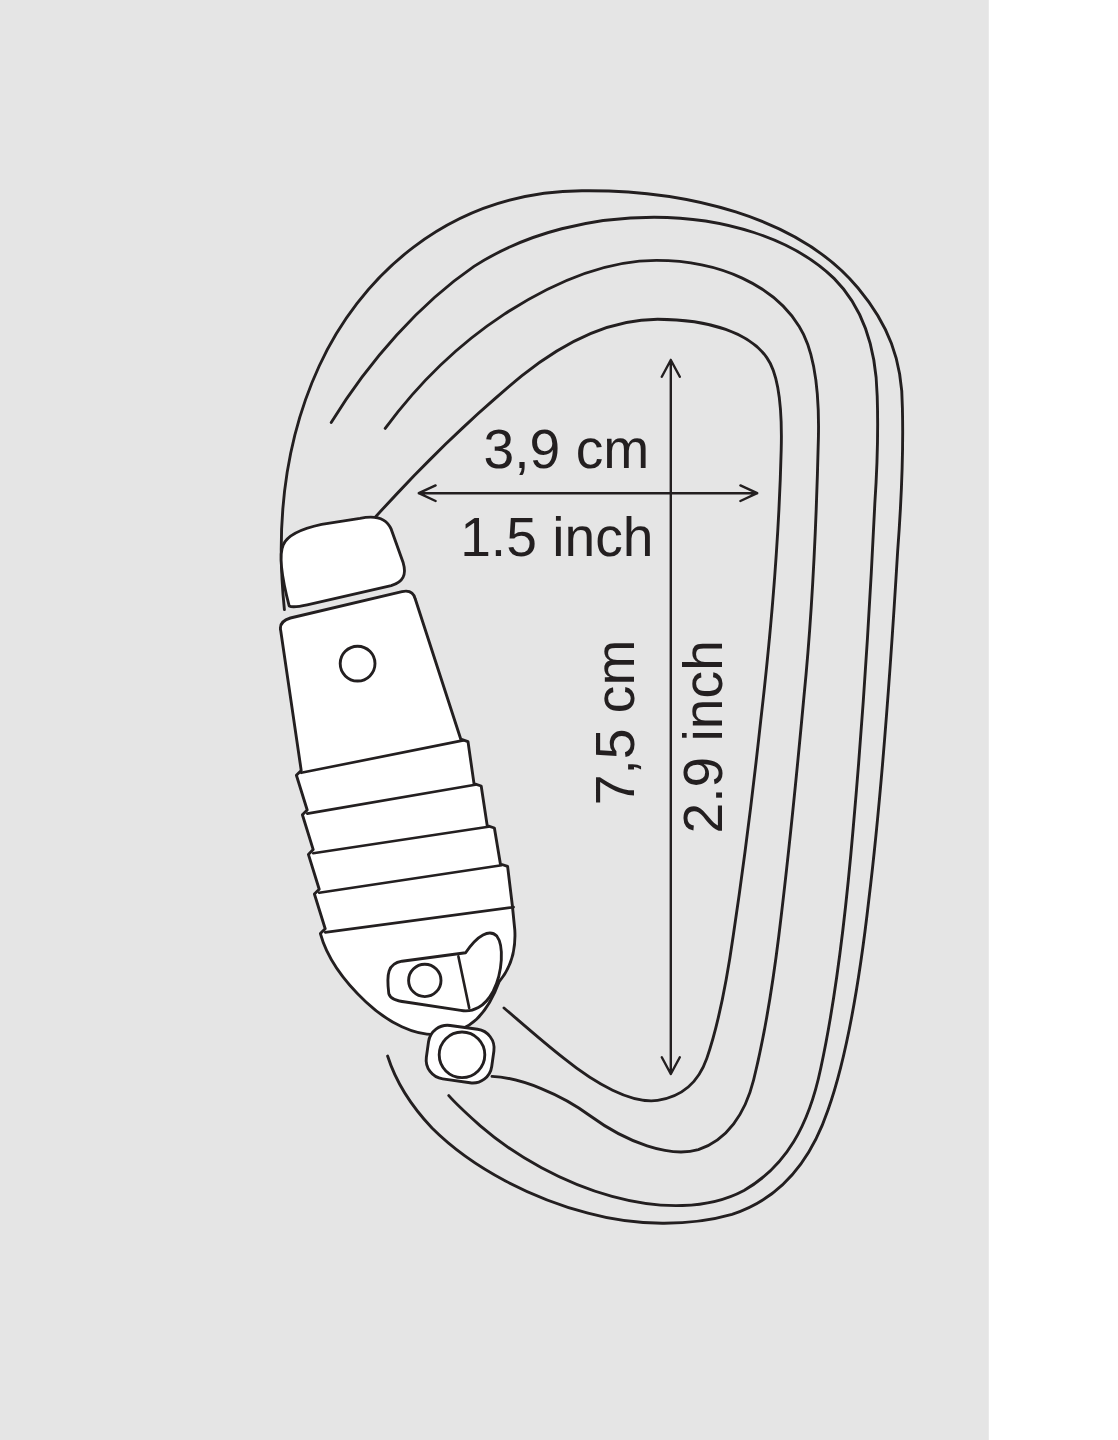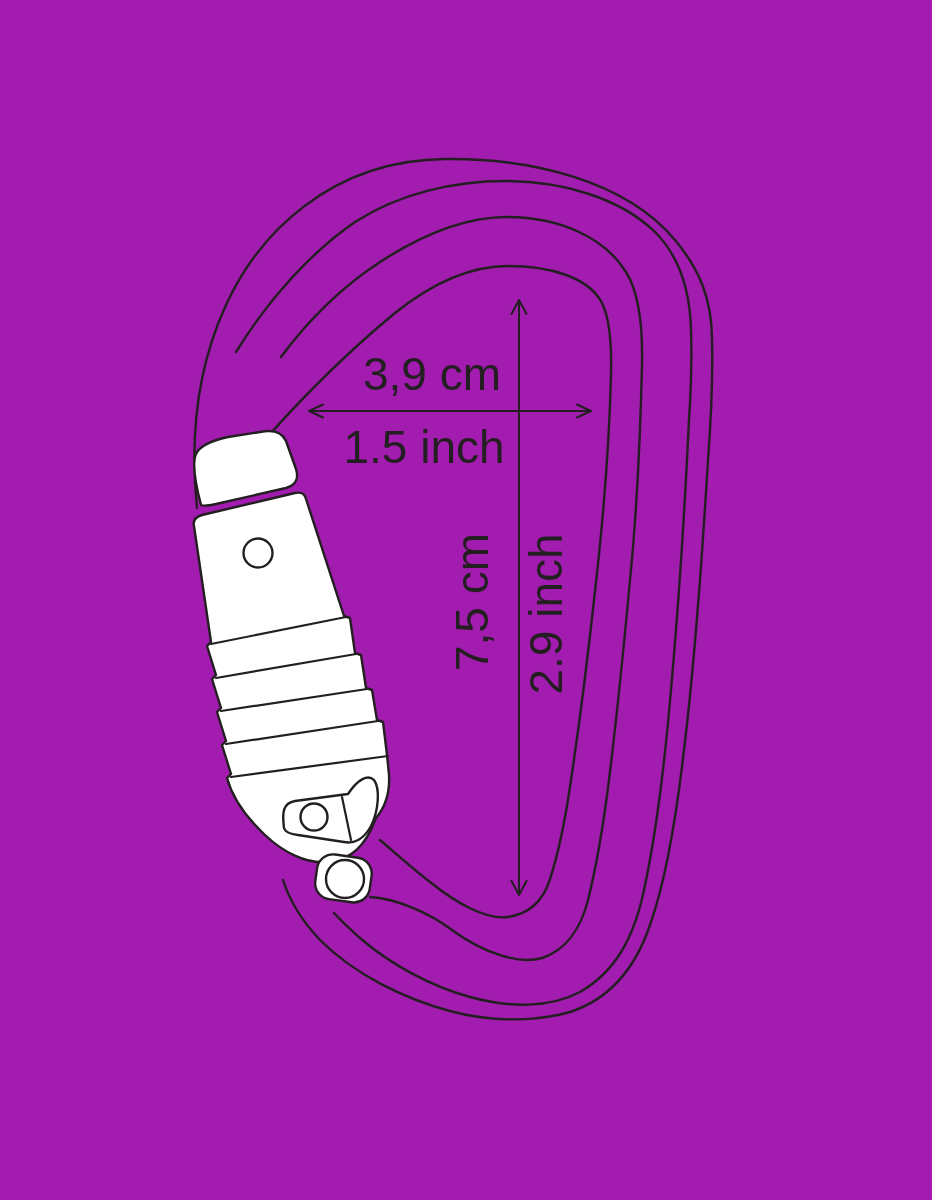--- a/index.html
+++ b/index.html
@@ -1,21 +1,22 @@
 <!DOCTYPE html>
 <html><head>
 <meta charset="utf-8">
 <style>
   html,body{margin:0;padding:0;background:#ffffff;}
   .stage{
     position:relative;
-    width:932px;height:1200px;
-    background:#a21caf;
+    width:784px;height:1200px;
+    background:#e5e5e5;
     overflow:hidden;
     font-family:"Liberation Sans","DejaVu Sans",sans-serif;
+    padding-left:40px;
   }
   svg{display:block;}
   .frame-line{fill:none;stroke:#231f20;stroke-width:2.4;stroke-linecap:round;stroke-linejoin:round;}
   .part{fill:#ffffff;stroke:#231f20;stroke-width:2.4;stroke-linecap:round;stroke-linejoin:round;}
   .part-line{fill:none;stroke:#231f20;stroke-width:2.2;stroke-linecap:round;stroke-linejoin:round;}
   .dim-line{fill:none;stroke:#231f20;stroke-width:2;stroke-linecap:round;stroke-linejoin:round;}
   .dim-text{fill:#231f20;font-size:46px;letter-spacing:0px;}
 </style>
 </head>
 <body>

